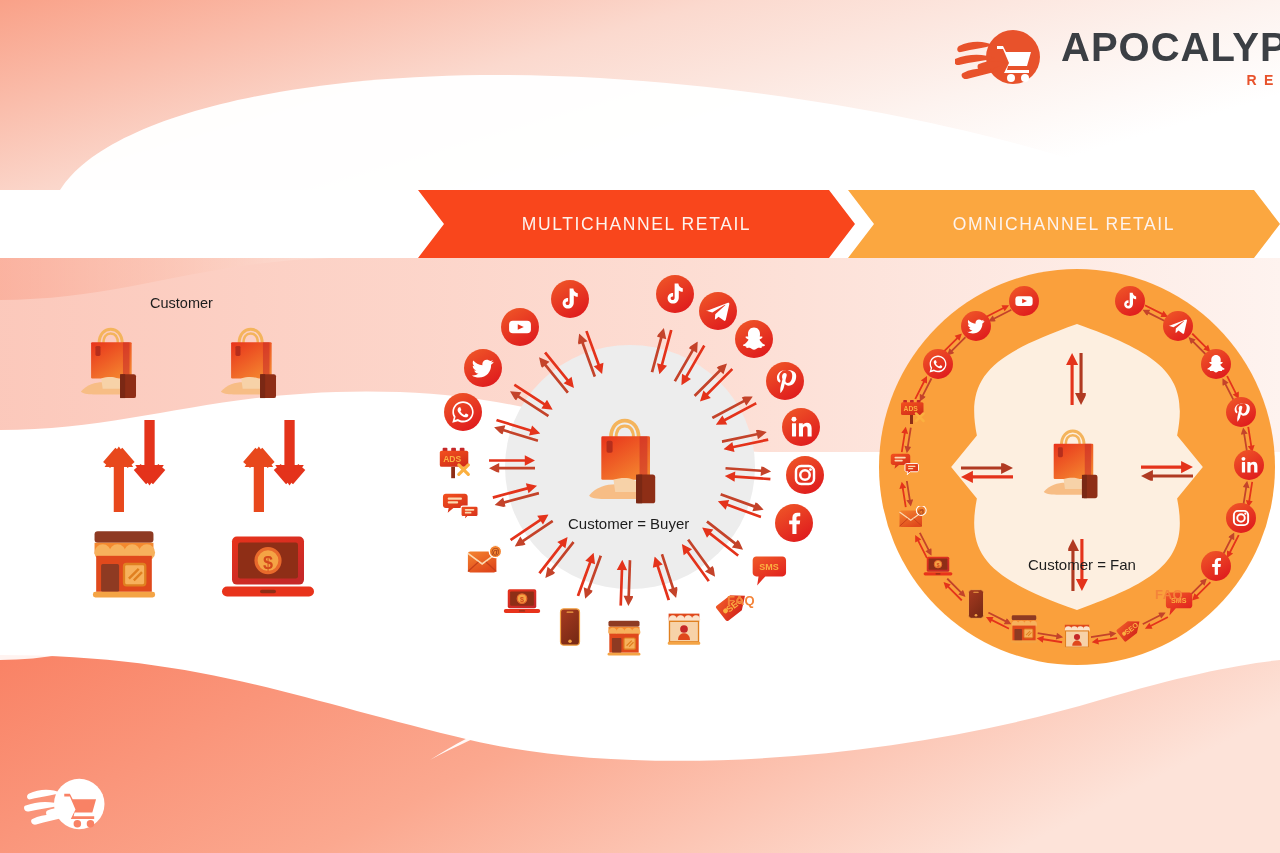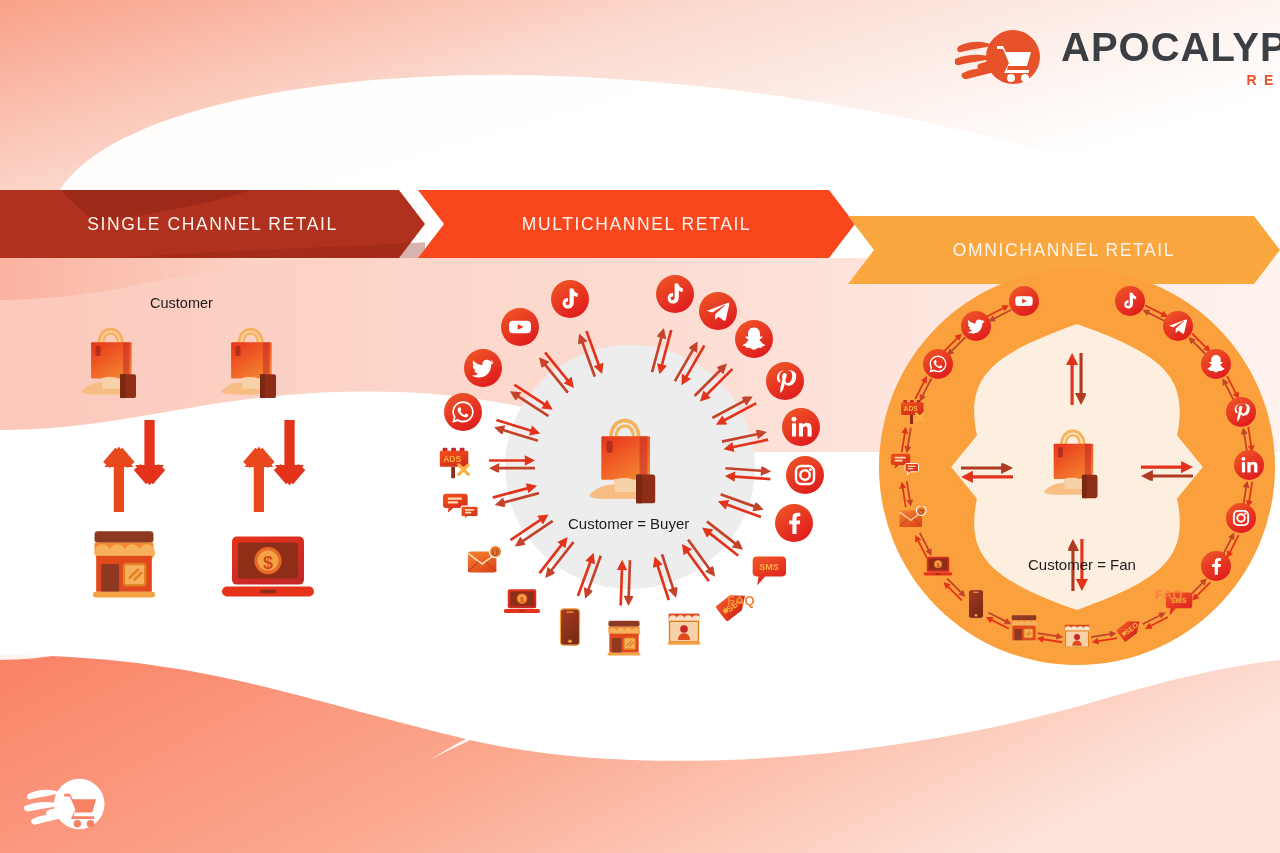--- a/index.html
+++ b/index.html
@@ -74,36 +74,28 @@
           <circle cx="70" cy="52" r="4"></circle>
       </g>
     </svg>
     <div class="wordwrap">
       <div class="word">APOCALYPSE</div>
       <div class="sub">RETAIL</div>
     </div>
   </div>
 
   <div id="banner">
-      <div class="bn" style="left: 0px; width: 425px;">
-        <svg style="position:absolute;left:0;top:0" width="425" height="68" viewBox="0 0 425 68" preserveAspectRatio="none">
-         <path d="M0,0 L399,0 L425,34 L399,68 L0,68 L0,34 Z" fill="#B0311D"></path>
-         <path d="M60,0 L250,0 C200,18 150,22 96,34 Z" fill="#8E2415" opacity="0.55"></path>
-                  <path d="M120,68 L430,68 L430,52 C330,58 220,60 120,68 Z" fill="#8E2415" opacity="0.35"></path>
-       </svg>
-       <span>SINGLE CHANNEL RETAIL</span>
-      </div>
       <div class="bn" style="left: 418px; width: 437px; align-items: center;">
         <svg style="position:absolute;left:0;top:0" width="437" height="68" viewBox="0 0 437 68" preserveAspectRatio="none">
          <path d="M0,0 L411,0 L437,34 L411,68 L0,68 L26,34 Z" fill="#F9461C"></path>
 
        </svg>
        <span>MULTICHANNEL RETAIL</span>
       </div>
-      <div class="bn" style="left: 848px; width: 432px; margin-top: 26px;">
+      <div class="bn" style="left: 848px; width: 432px;">
         <svg style="position:absolute;left:0;top:0" width="432" height="68" viewBox="0 0 432 68" preserveAspectRatio="none">
          <path d="M0,0 L406,0 L432,34 L406,68 L0,68 L26,34 Z" fill="#FBA740"></path>
 
        </svg>
        <span>OMNICHANNEL RETAIL</span>
       </div>
     </div>
 
   <div id="single">
       <div class="plabel" style="left: 150px; top: 295px;">Customer</div>

